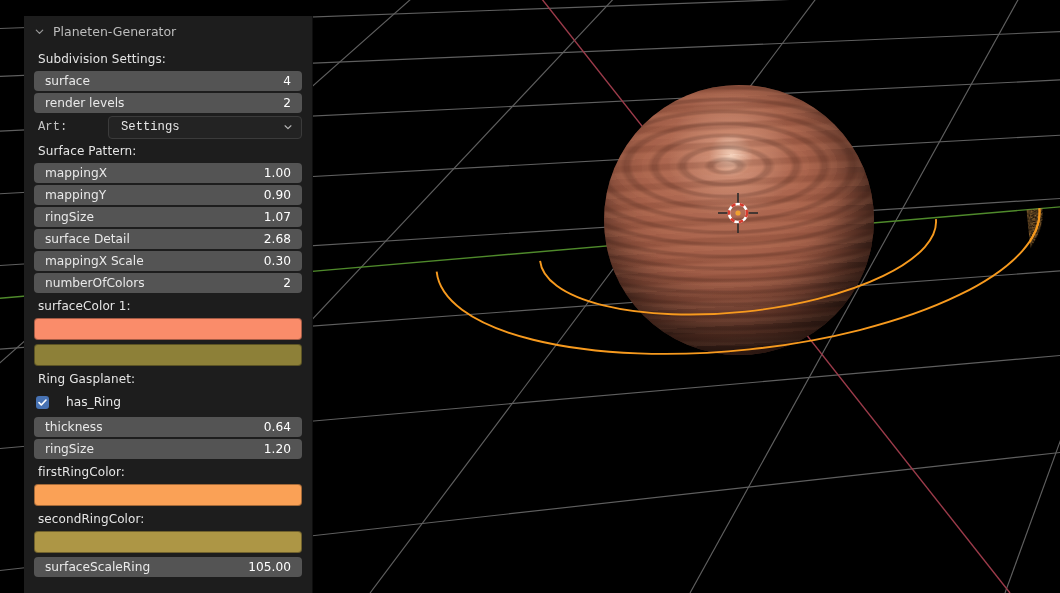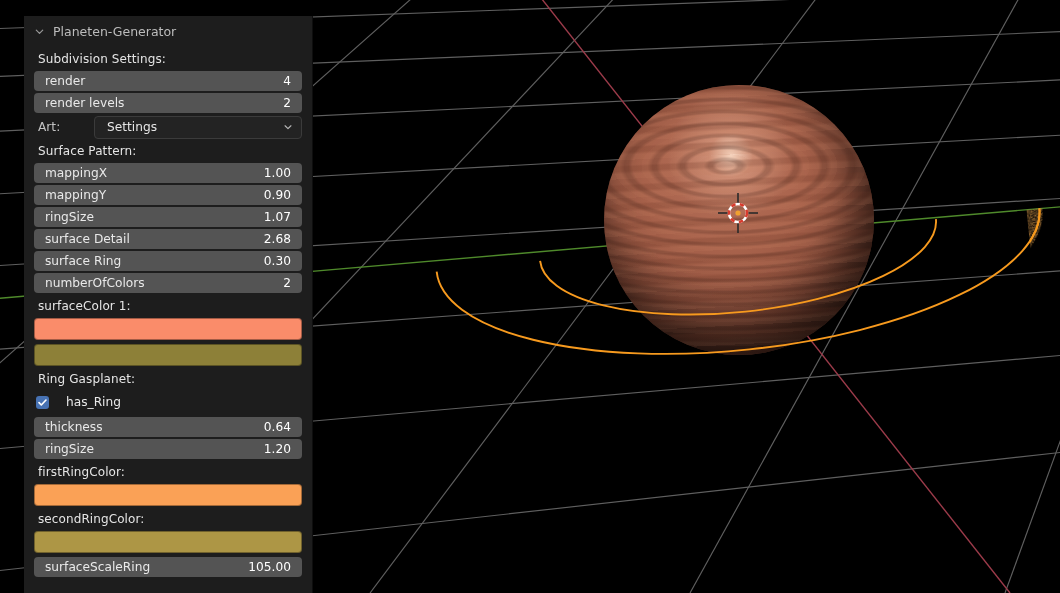--- a/index.html
+++ b/index.html
@@ -39,21 +39,21 @@
   #panel{position:absolute;left:8px;top:16px;width:288px;height:577px;
          background:#1d1d1d;border-right:1px solid #0e0e0e;margin-left:16px;}
   .panel-header{display:flex;align-items:center;gap:8px;height:30px;padding:0 10px;color:#bcbcbc;font-size:12.5px;}
   .chev{width:11px;height:11px;flex:0 0 auto;}
   .panel-body{padding:0 10px;}
   .section-label{color:#e5e5e5;font-size:12px;margin:6px 0 5px 4px;letter-spacing:.1px;}
   .row{height:20px;margin-bottom:2px;border-radius:4px;background:#545454;
        display:flex;align-items:center;justify-content:space-between;
        padding:0 11px;color:#e9e9e9;font-size:12.2px;cursor:ew-resize;}
   .row .val{color:#ffffff;}
-  .dd-row{display:flex;align-items:center;gap:0;height:22px;margin:3px 0 4px 0;}
+  .dd-row{display:flex;align-items:center;gap:14px;height:22px;margin:3px 0 4px 0;font-family:Liberation Mono, monospace;}
   .dd-label{color:#c3c3c3;font-size:12.2px;width:56px;padding-left:4px;}
   .dropdown{flex:1;height:21px;border-radius:4px;background:#232323;border:1px solid #3b3b3b;
             display:flex;align-items:center;justify-content:space-between;
             padding:0 8px 0 12px;color:#e6e6e6;font-size:12.2px;cursor:pointer;}
   .dd-caret{width:10px;height:10px;opacity:.85;}
   .swatch{height:20px;border-radius:4px;margin-bottom:4px;cursor:pointer;border:1px solid rgba(0,0,0,.35);}
   .cb-row{display:flex;align-items:center;gap:17px;height:22px;margin:2px 0 4px 2px;cursor:pointer;}
   .cb{width:13px;height:13px;border-radius:3px;background:#4772b3;
       display:flex;align-items:center;justify-content:center;flex:0 0 auto;}
   .cb svg{width:11px;height:11px;}
@@ -159,21 +159,21 @@
         <path d="M2.5 4.5 L6 8 L9.5 4.5" fill="none" stroke="#9a9a9a" stroke-width="1.3" stroke-linecap="round" stroke-linejoin="round"></path>
       </svg>
       <span>Planeten-Generator</span>
     </div>
 
     <div class="panel-body">
 
       <div class="section-label">Subdivision Settings:</div>
 
       <div class="row">
-        <span>render</span>
+        <span>surface</span>
         <span class="val">4</span>
       </div>
       <div class="row">
         <span>render levels</span>
         <span class="val">2</span>
       </div>
 
       <div class="dd-row">
         <span class="dd-label">Art:</span>
         <div class="dropdown">
@@ -196,21 +196,21 @@
       </div>
       <div class="row">
         <span>ringSize</span>
         <span class="val">1.07</span>
       </div>
       <div class="row">
         <span>surface Detail</span>
         <span class="val">2.68</span>
       </div>
       <div class="row">
-        <span>surface Ring</span>
+        <span>mappingX Scale</span>
         <span class="val">0.30</span>
       </div>
       <div class="row">
         <span>numberOfColors</span>
         <span class="val">2</span>
       </div>
 
       <div class="section-label">surfaceColor 1:</div>
       <div class="swatch" id="sw1" style="background: rgb(250, 140, 106);"></div>
 

